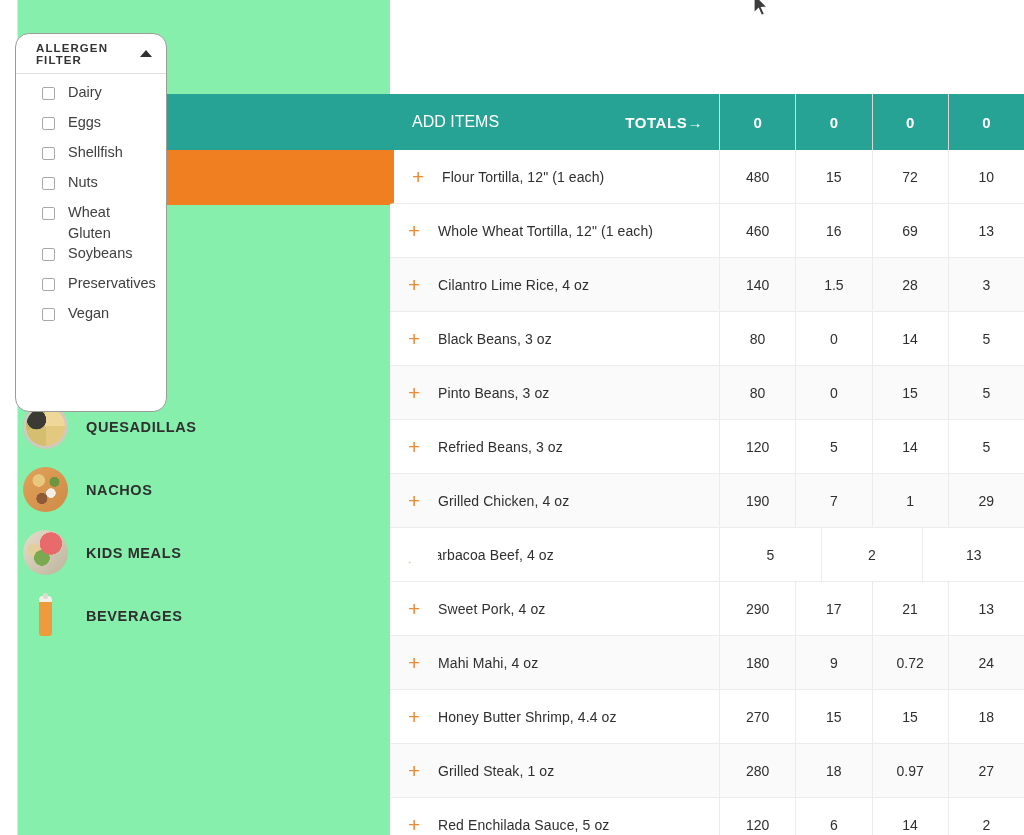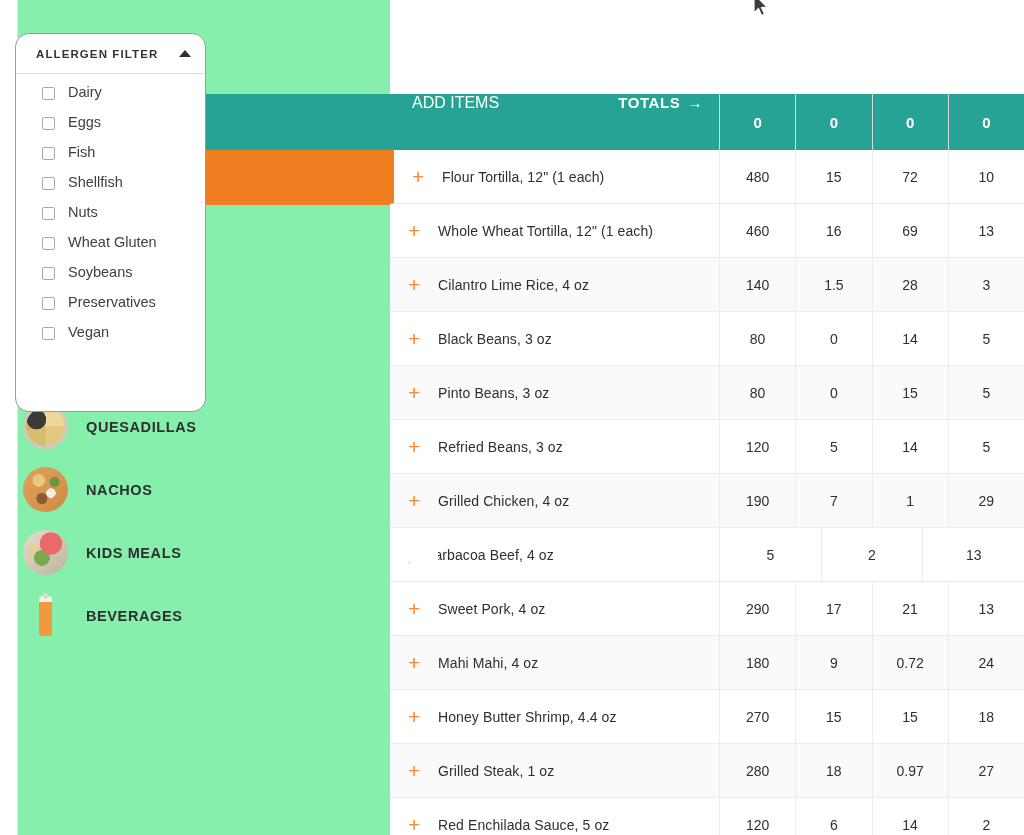--- a/index.html
+++ b/index.html
@@ -69,21 +69,21 @@
   }
 
   
   .band { position: absolute; left: 18px; width: 372px; }
   .band-teal   { top: 94px;  height: 56px; background: #27a396; }
   .band-orange { top: 150px; height: 55px; background: #f07f22; }
 
   
   #allergen-panel {
     position: absolute; left: 15px; top: 33px;
-    width: 191px; height: 379px;
+    width: 152px; height: 379px;
     background: #ffffff;
     border: 1px solid #9b9b9b;
     border-radius: 14px;
     z-index: 40;
   }
   #allergen-head {
     height: 40px; display: flex; align-items: center;
     padding: 0 14px 0 20px;
     border-bottom: 1px solid #e0e0e0;
     cursor: pointer;
@@ -115,27 +115,27 @@
 
   
   #table {
     position: absolute; left: 390px; top: 94px;
     width: 634px;
   }
   .t-head {
     display: flex; height: 56px; background: #27a396; color: #fff;
   }
   .th-totals-wrap {
-    flex: 0 0 330px; display: flex; align-items: flex-start;
+    flex: 0 0 330px; display: flex; align-items: center;
     justify-content: space-between; padding: 0 16px 0 22px;
     border-right: 1px solid #d8d8d8;
   }
   .th-totals-wrap .tot {
     font-size: 15px; font-weight: 700; letter-spacing: .6px;
-    display: flex; align-items: center; gap: 7px;
+    display: flex; align-items: center; 
   }
   .arrow-right { font-size: 15px; line-height: 1; }
   .t-head .c-num {
     flex: 1 1 0; display: flex; align-items: center; justify-content: center;
     font-size: 15px; font-weight: 700;
     border-right: 1px solid #d8d8d8;
   }
   .t-head .c-num:last-child { border-right: none; }
 
   .t-row {
@@ -223,24 +223,20 @@
     <span class="caret-up"></span>
   </div>
   <div class="allergen-list">
     <div class="allergen-row">
       <span class="cbx"></span>
       <span class="allergen-label">Dairy</span>
     </div>
     <div class="allergen-row">
       <span class="cbx"></span>
       <span class="allergen-label">Eggs</span>
-    </div>
-    <div class="allergen-row">
-      <span class="cbx"></span>
-      <span class="allergen-label">Fish</span>
     </div>
     <div class="allergen-row">
       <span class="cbx"></span>
       <span class="allergen-label">Shellfish</span>
     </div>
     <div class="allergen-row">
       <span class="cbx"></span>
       <span class="allergen-label">Nuts</span>
     </div>
     <div class="allergen-row">

